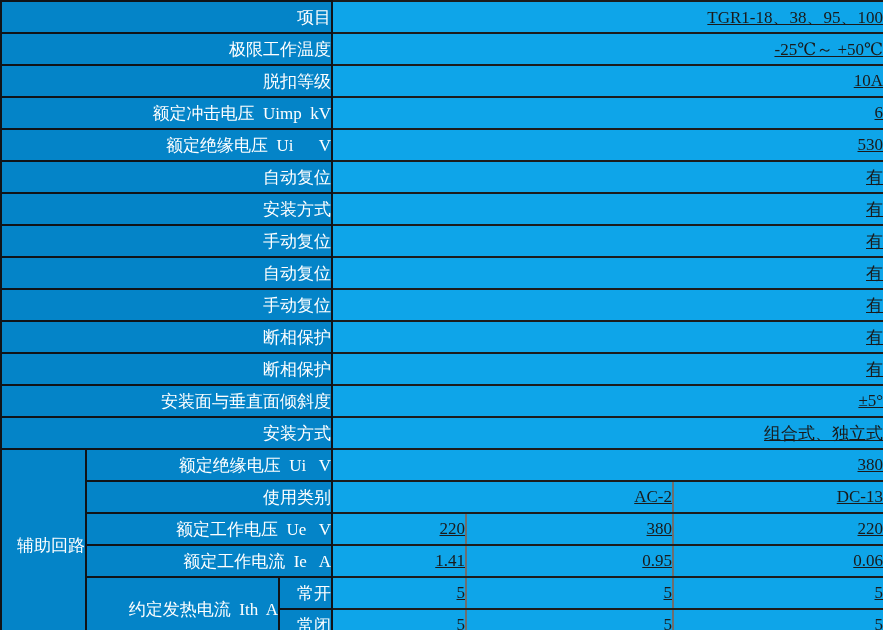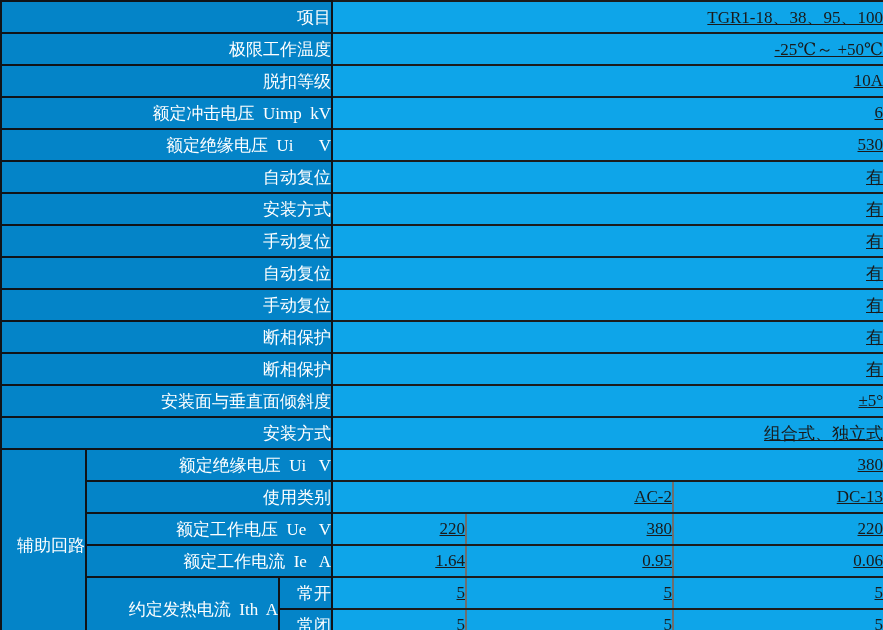--- a/index.html
+++ b/index.html
@@ -135,21 +135,21 @@
       <td class="val">DC-13</td>
     </tr>
     <tr>
       <td class="blue sub" colspan="2">额定工作电压  Ue   V</td>
       <td class="val">220</td>
       <td class="val">380</td>
       <td class="val">220</td>
     </tr>
     <tr>
       <td class="blue sub" colspan="2">额定工作电流  Ie   A</td>
-      <td class="val">1.64</td>
+      <td class="val">1.41</td>
       <td class="val">0.95</td>
       <td class="val">0.06</td>
     </tr>
     <tr>
       <td class="blue sub" rowspan="2">约定发热电流  Ith  A</td>
       <td class="blue">常开</td>
       <td class="val">5</td>
       <td class="val">5</td>
       <td class="val">5</td>
     </tr>

